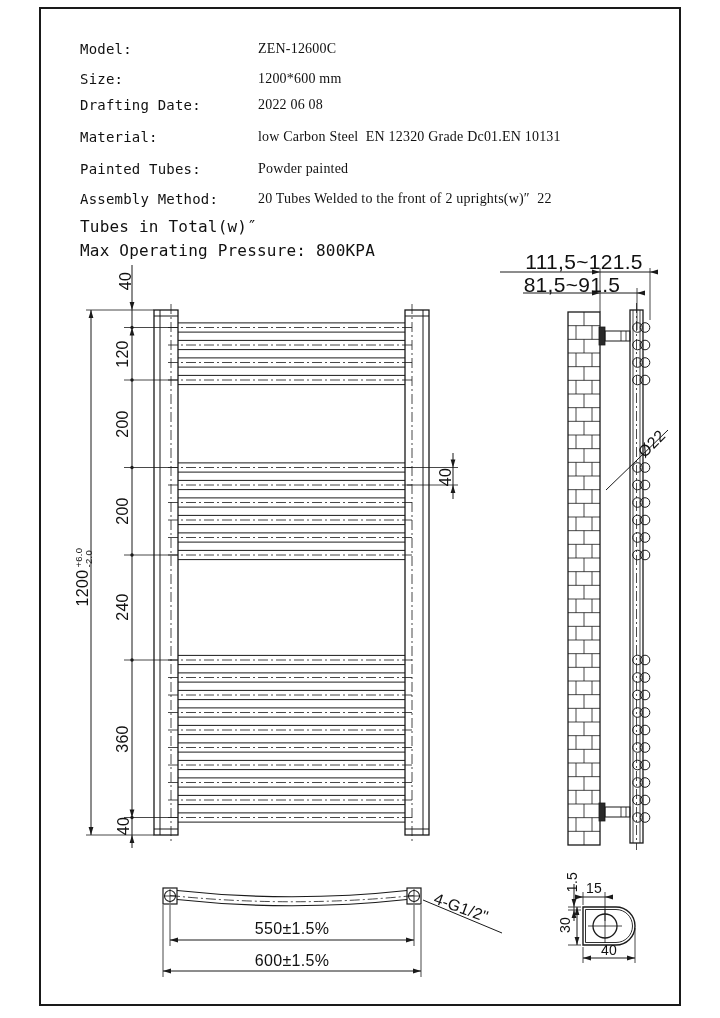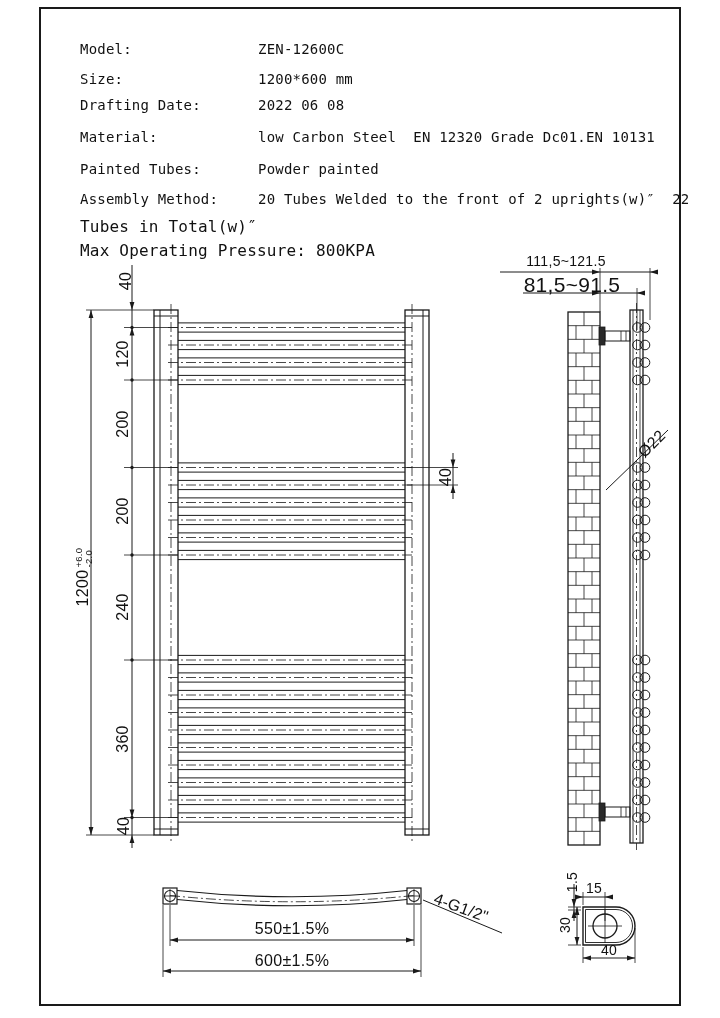--- a/index.html
+++ b/index.html
@@ -4,21 +4,21 @@
 <style>
   html,body{margin:0;padding:0;background:#fff;}
   #sheet{position:relative;width:720px;height:1018px;background:#fff;overflow:hidden;
          font-family:"Liberation Sans",sans-serif;color:#111;}
   #cad{position:absolute;left:0;top:0;}
   
   .spec-row{position:absolute;left:80px;right:44px;display:flex;
             font-family:"DejaVu Sans Mono",monospace;font-size:14px;
             letter-spacing:0.2px;color:#111;white-space:pre;}
   .spec-label{width:178px;flex:0 0 178px;}
-  .spec-value{flex:1;}
+  .spec-value{flex:1;font-family:Liberation Serif, serif;}
   .spec-line{position:absolute;left:80px;right:44px;
              font-family:"DejaVu Sans Mono",monospace;font-size:16px;
              letter-spacing:0.2px;color:#111;white-space:pre;}
   
   .dim{position:absolute;transform:translate(-50%,-50%);
        font-family:"Liberation Sans",sans-serif;font-size:16px;color:#111;
        white-space:nowrap;letter-spacing:0.3px;line-height:1;}
   .r90{transform:translate(-50%,-50%) rotate(-90deg);}
   .r45{transform:translate(-50%,-50%) rotate(-45deg);}
   .r20{transform:translate(-50%,-50%) rotate(20deg);}
@@ -385,21 +385,21 @@
   <span class="dim r90" style="left:123px;top:739px">360</span>
   <span class="dim r90" style="left:124px;top:826px">40</span>
   <span class="dim r90" style="left:84px;top:577px">
     <span>1200</span><span class="tol">
         <i>+6.0</i>
         <i>-2.0</i>
       </span>
   </span>
   <span class="dim r90" style="left:446px;top:477px">40</span>
 
-  <span class="dim" style="left:566px;top:261px;font-size:14px">111,5~121.5</span>
+  <span class="dim" style="left:584px;top:261px;font-size:21px">111,5~121.5</span>
   <span class="dim" style="left:572px;top:284px;font-size:21px">81,5~91.5</span>
   <span class="dim r45" style="left:652px;top:444px">Ø22</span>
 
   <span class="dim r20" style="left:461px;top:908px">4-G1/2"</span>
   <span class="dim" style="left:292px;top:929px">550±1.5%</span>
   <span class="dim" style="left:292px;top:961px">600±1.5%</span>
 
   <span class="dim r90 small" style="left:572px;top:882px">1.5</span>
   <span class="dim small" style="left:594px;top:888px">15</span>
   <span class="dim r90 small" style="left:565px;top:925px">30</span>

